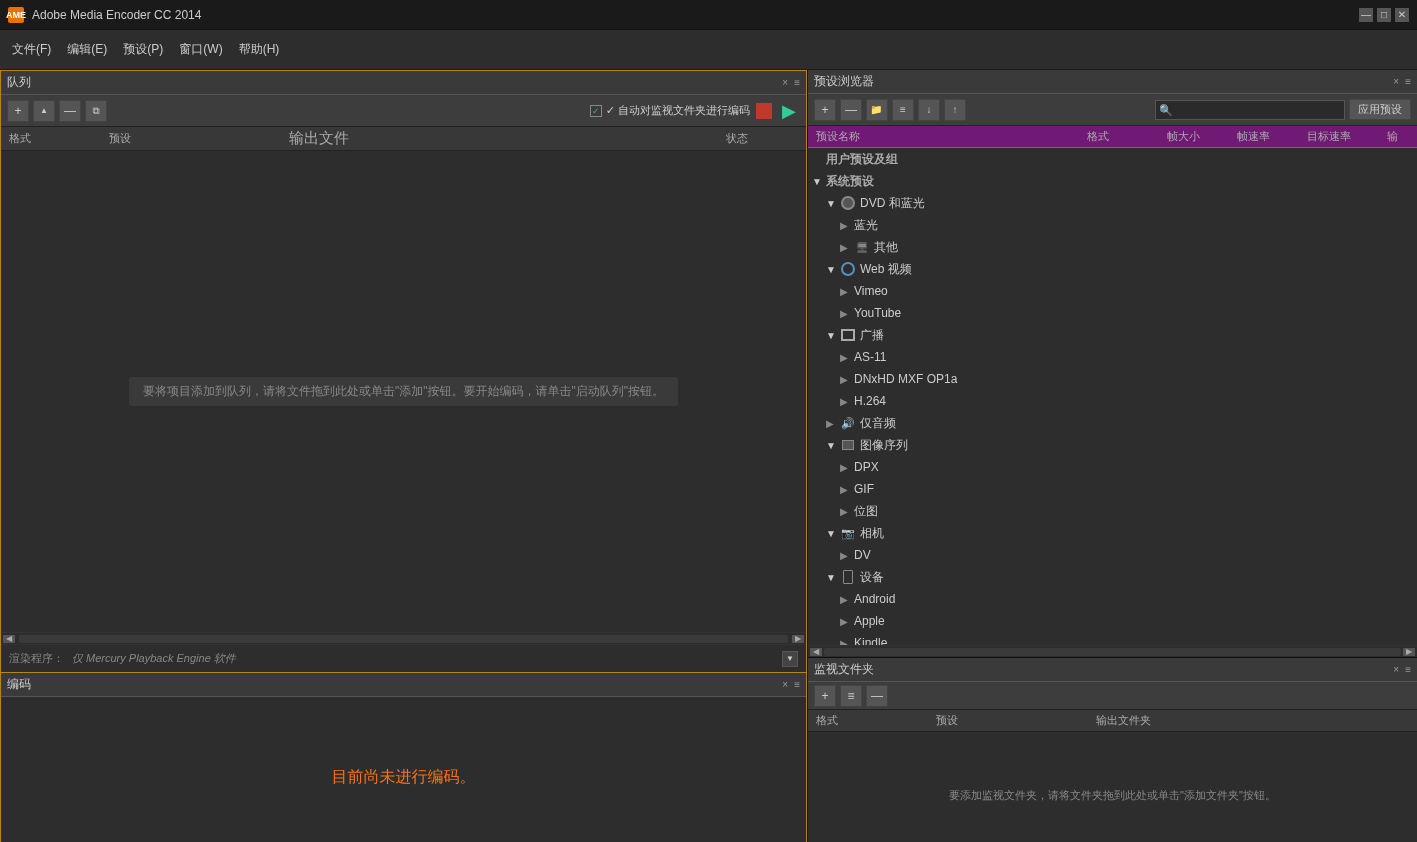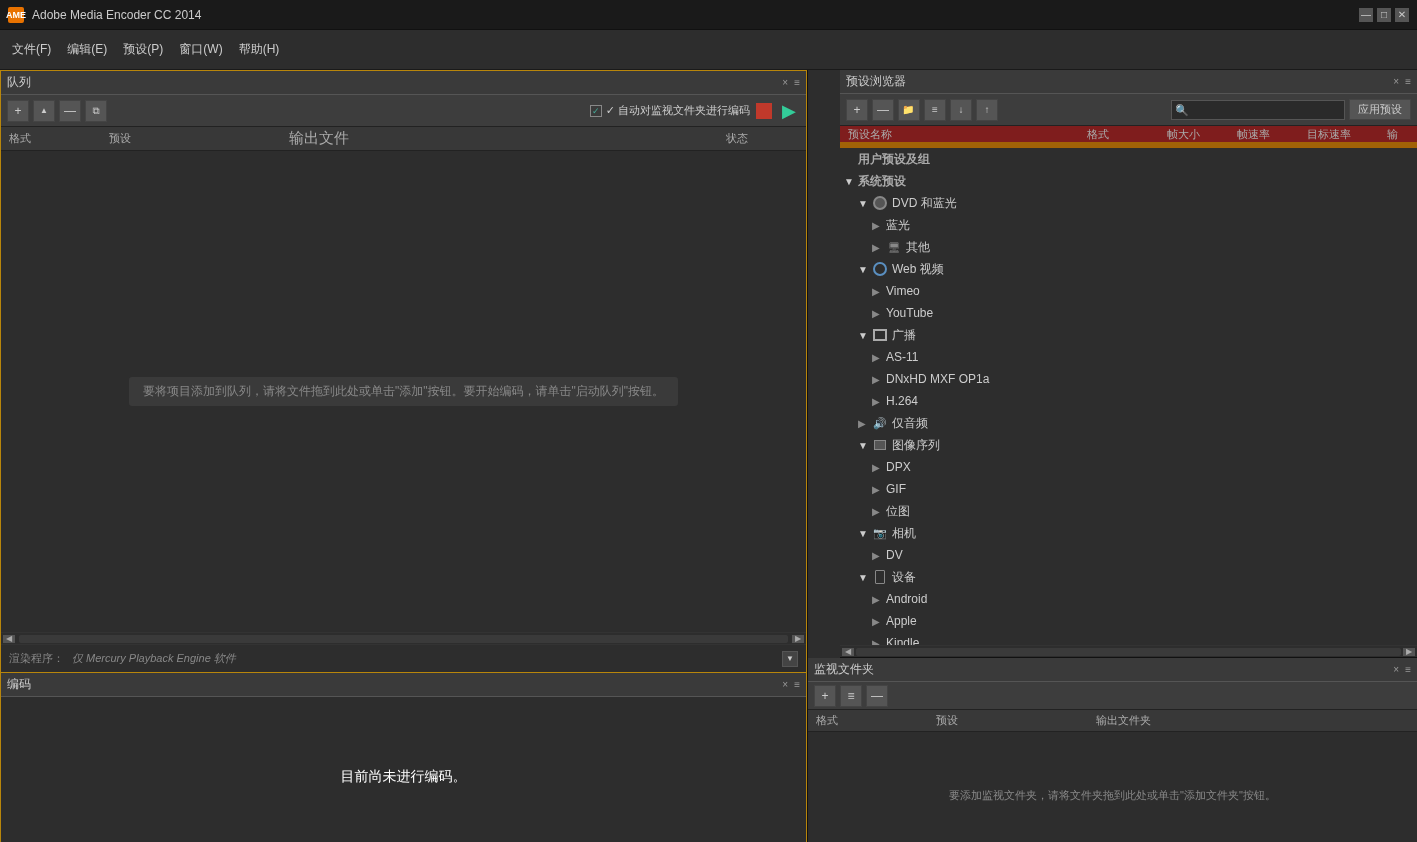--- a/index.html
+++ b/index.html
@@ -280,40 +280,39 @@
       background: #3a3a3a;
     }
     .encoding-empty {
       flex: 1;
       display: flex;
       align-items: center;
       justify-content: center;
       background: #2d2d2d;
     }
     .encoding-empty-text {
-      color: #ffffff;
-      font-size: 14px;
+      color: #f97316;
+      font-size: 16px;
       font-family: Liberation Serif, serif;
     }
 
     
     .right-panel {
       flex: 1;
       display: flex;
       flex-direction: column;
     }
 
     
     .preset-browser {
       flex: 1;
       display: flex;
       flex-direction: column;
       border-bottom: 1px solid #111;
       overflow: hidden;
-      margin-left: 32px;
     }
     .preset-browser-header {
       height: 24px;
       background: #3a3a3a;
       display: flex;
       align-items: center;
       padding: 0 6px;
       gap: 4px;
       border-bottom: 1px solid #555;
     }
@@ -340,24 +339,24 @@
       border: 1px solid #444;
       color: #ccc;
       padding: 2px 8px;
       cursor: pointer;
       font-size: 11px;
     }
 
     
     .preset-table-header {
       height: 22px;
-      background: #7f1d1d;
-      display: flex;
-      align-items: center;
-      border-bottom: 6px solid #a16207;
+      background: #701a75;
+      display: flex;
+      align-items: center;
+      border-bottom: 1px solid #a16207;
       padding: 0 4px;
     }
     .pcol-name { flex: 1; padding: 0 4px; color: #aaa; font-size: 11px; }
     .pcol-format { width: 80px; padding: 0 4px; color: #aaa; font-size: 11px; }
     .pcol-size { width: 70px; padding: 0 4px; color: #aaa; font-size: 11px; }
     .pcol-fps { width: 70px; padding: 0 4px; color: #aaa; font-size: 11px; }
     .pcol-target { width: 80px; padding: 0 4px; color: #aaa; font-size: 11px; }
     .pcol-extra { width: 30px; padding: 0 4px; color: #aaa; font-size: 11px; }
 
     

